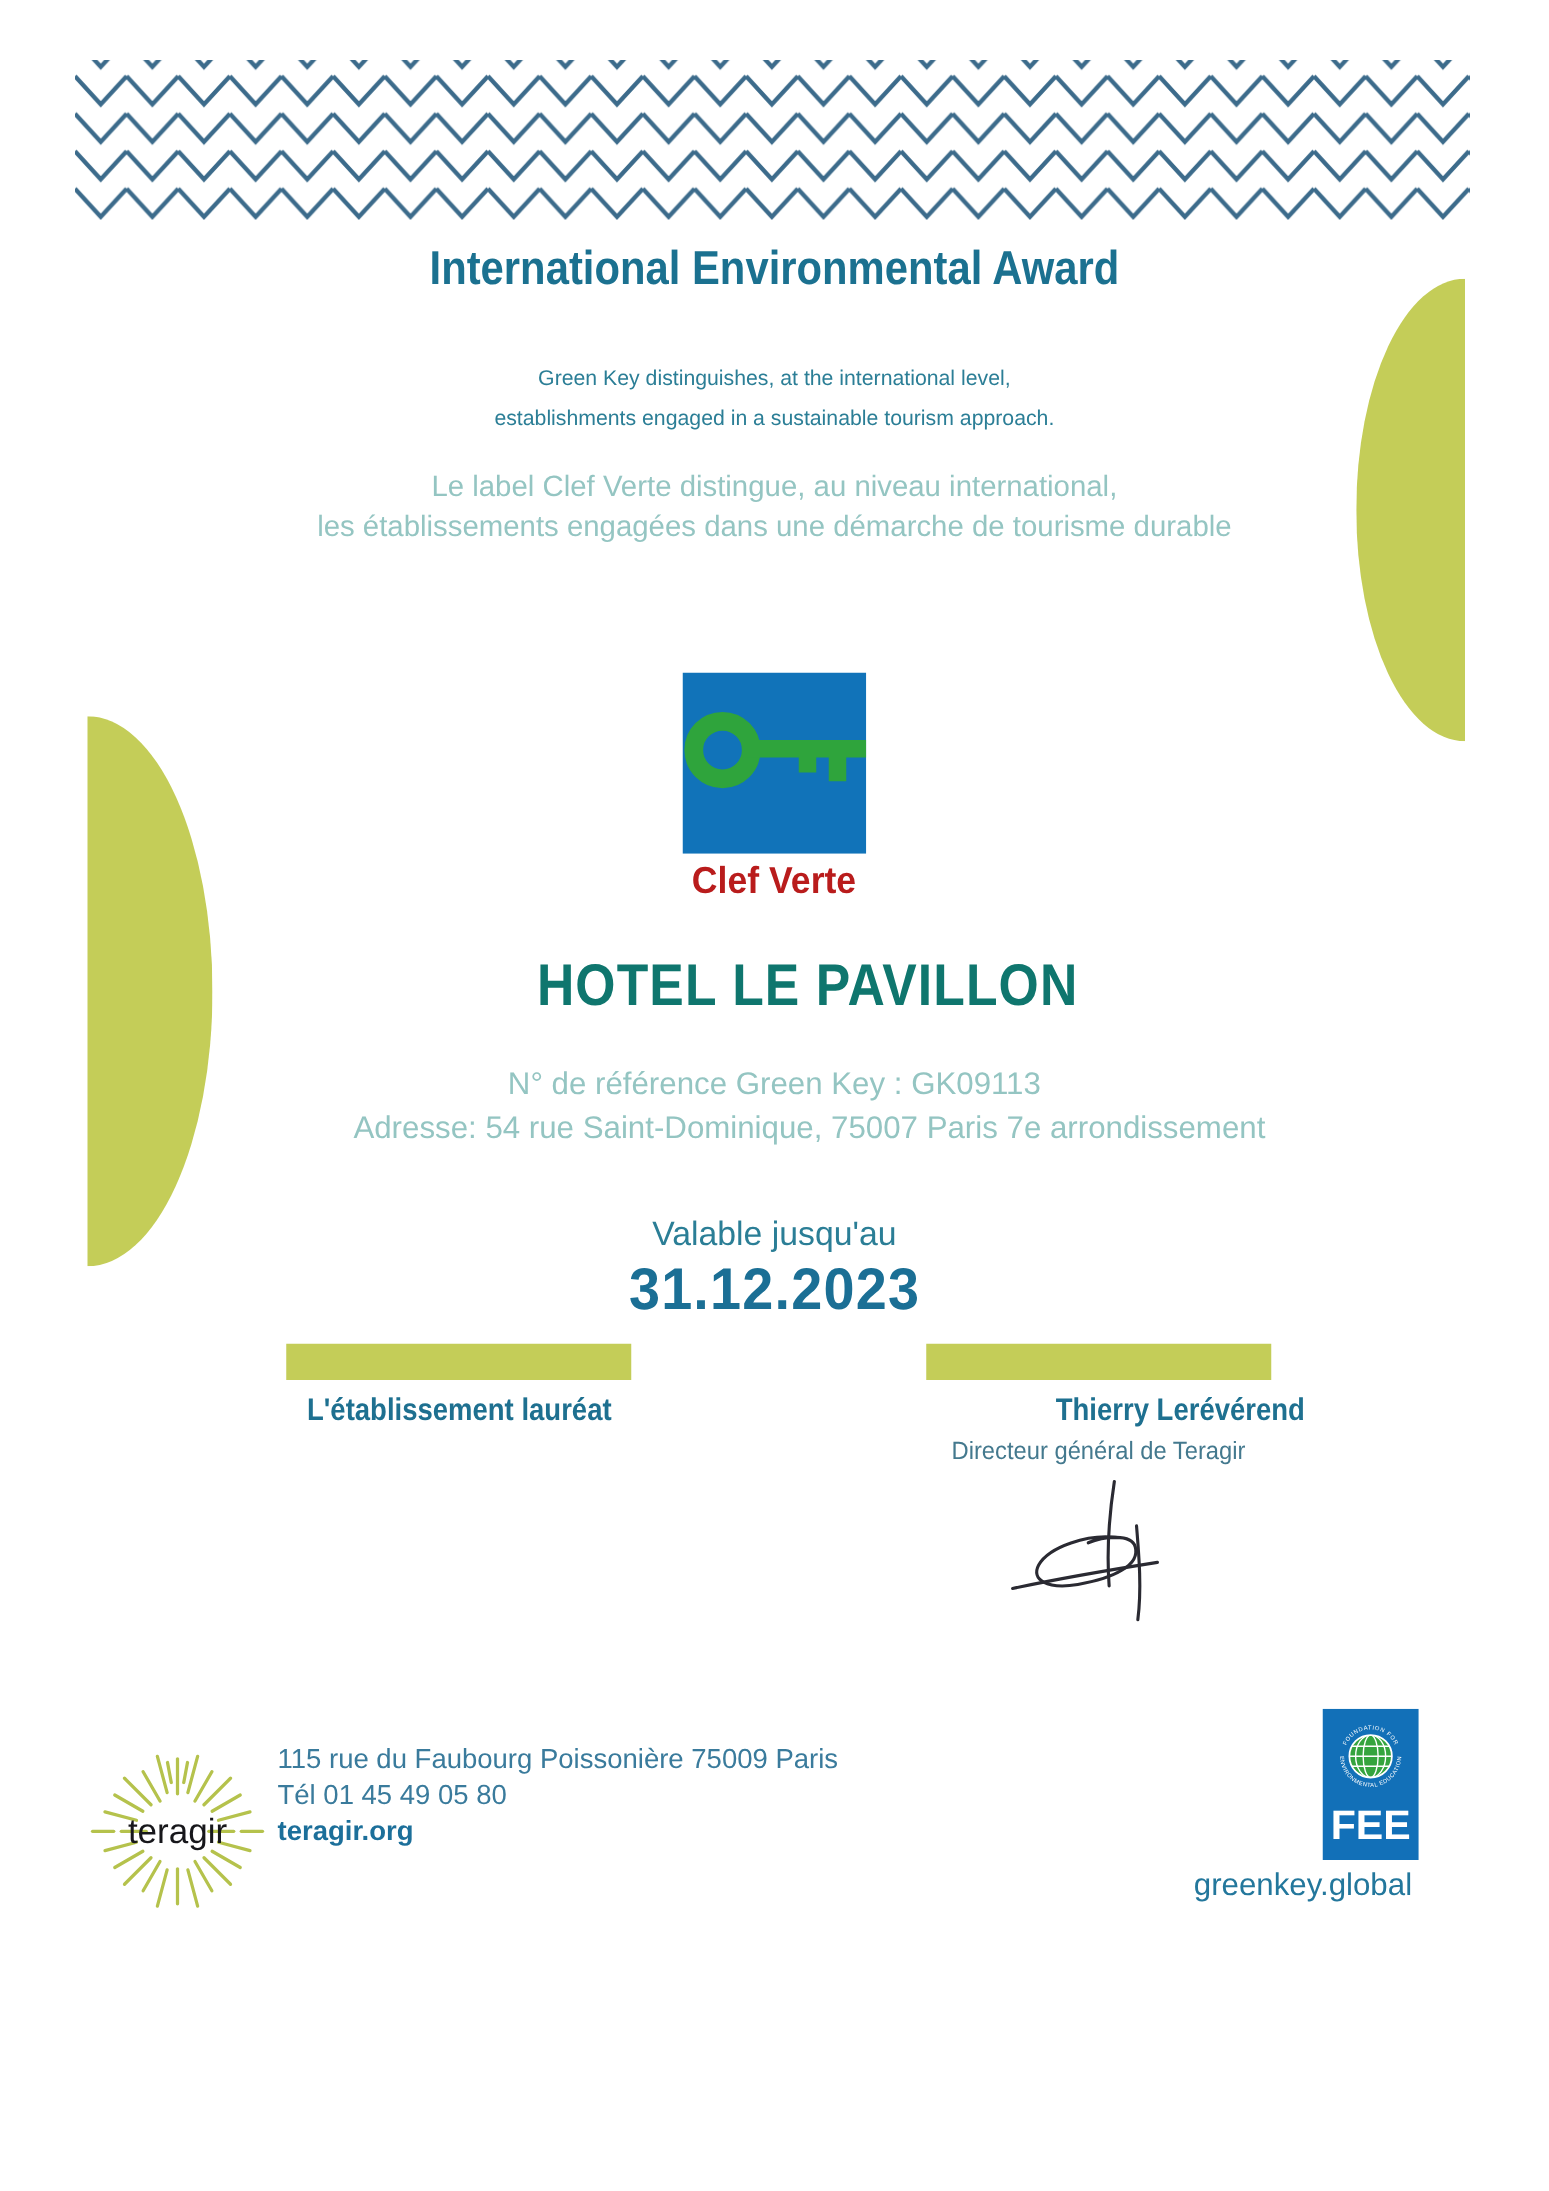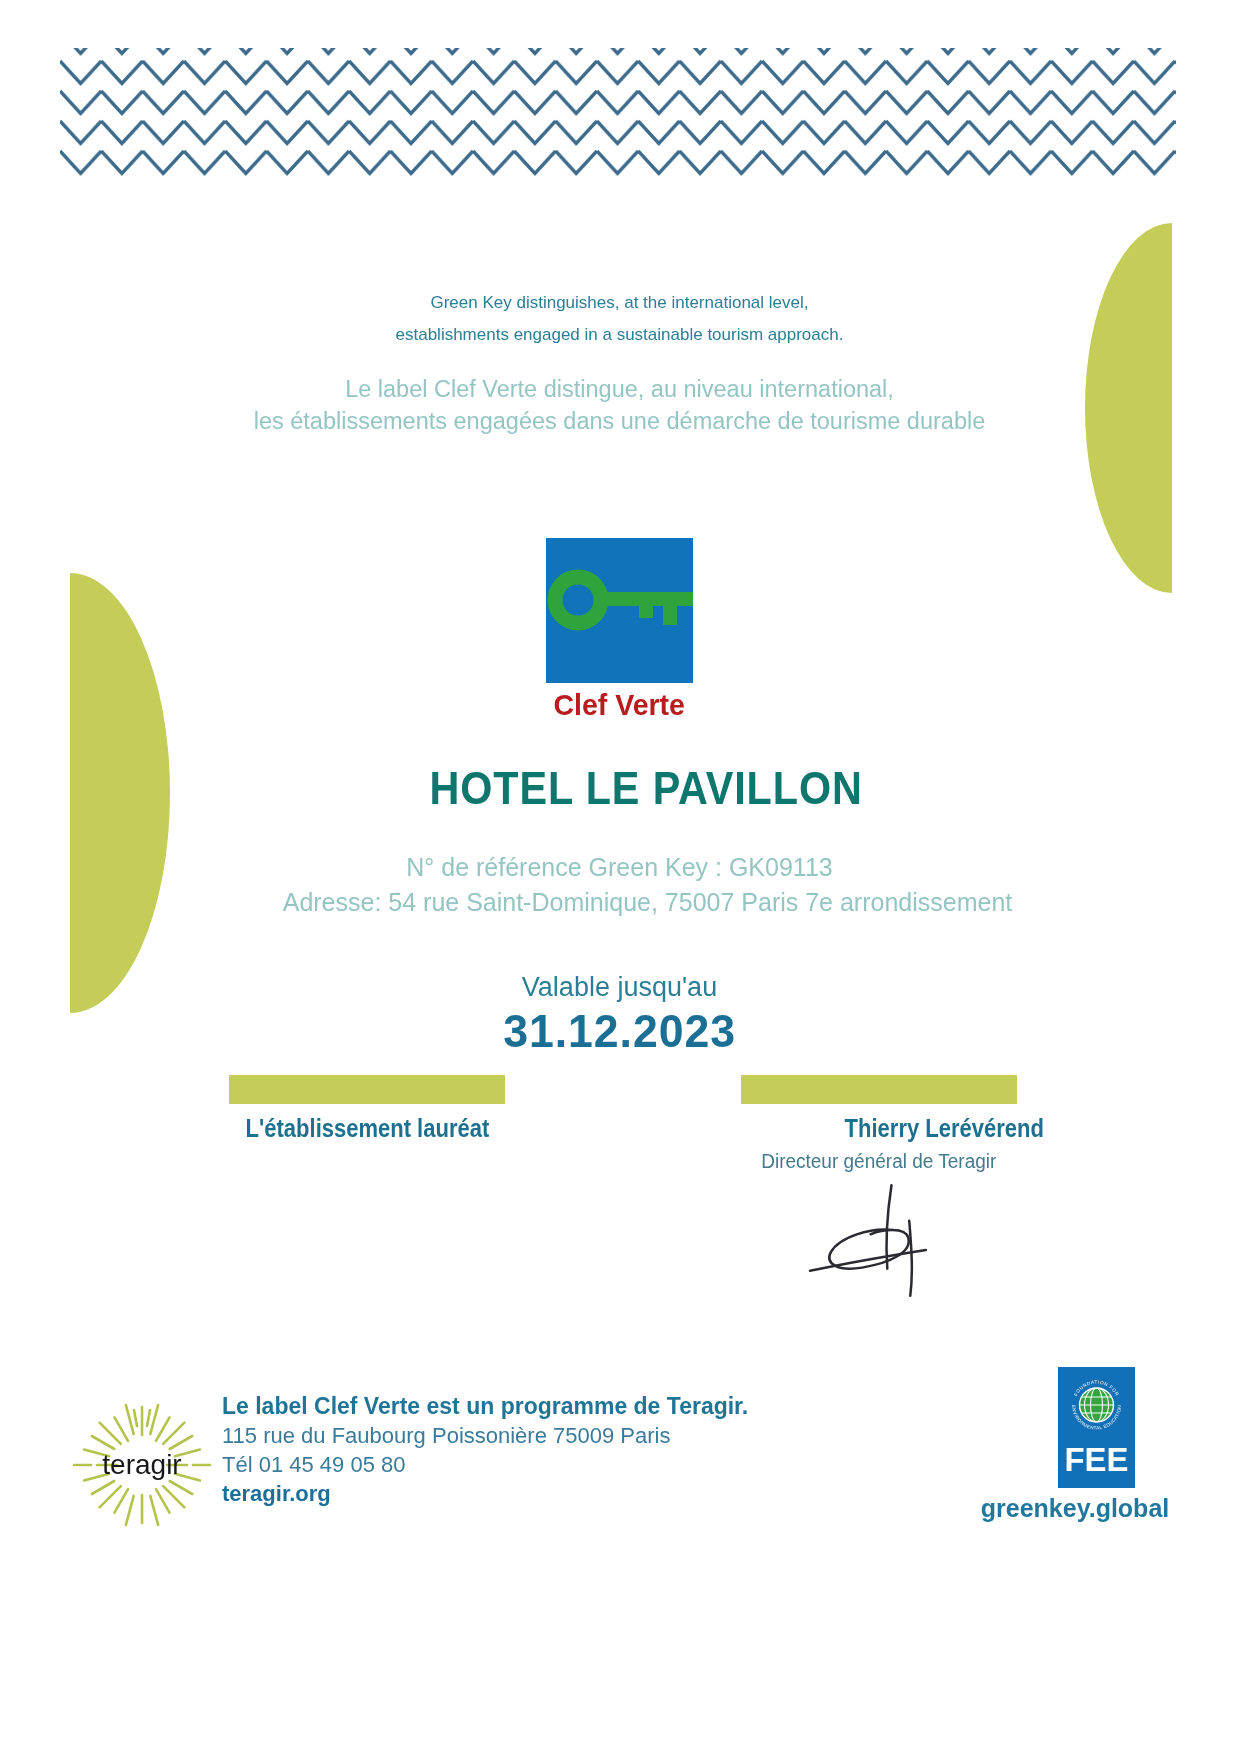--- a/index.html
+++ b/index.html
@@ -38,22 +38,22 @@
 
   .signature{left:808px;top:1183px;}
 
   .teragir-logo{left:67px;top:1390px;}
   .footer-text{left:222px;top:1392px;line-height:29px;}
   .footer-text .bold-line{font-size:23px;font-weight:bold;color:#1e7598;}
   .footer-text .reg-line{font-size:22px;color:#3a7b9c;}
   .footer-text .site-line{font-size:22px;font-weight:bold;color:#1c6f9a;}
 
   .fee-logo{left:1058px;top:1367px;}
-  .greenkey-site{left:955px;top:1494px;width:240px;text-align:center;
-    font-size:25px;font-weight:bold;color:#23779c;}
+  .greenkey-site{left:955px;top:1494px;width:240px;
+    font-size:25px;font-weight:normal;color:#23779c;}
 </style>
 </head>
 <body>
 
 <div class="page">
 
   <svg class="abs" style="left:60px;top:48px;" width="1116" height="128" aria-hidden="true">
     <defs>
       <pattern id="zz" width="41.3" height="30" patternUnits="userSpaceOnUse" patternTransform="translate(0,-21)">
         <path d="M0 4 L20.6 26.5 L41.3 4" fill="none" stroke="#3c6b8b" stroke-width="3.4" stroke-linejoin="miter"></path>
@@ -62,20 +62,23 @@
     <rect width="1116" height="128" fill="url(#zz)"></rect>
   </svg>
 
   <svg class="abs" style="left:1085px;top:223px;" width="87" height="370" aria-hidden="true">
     <ellipse cx="87" cy="185" rx="87" ry="185" fill="#c4cd58"></ellipse>
   </svg>
   <svg class="abs" style="left:70px;top:573px;" width="100" height="440" aria-hidden="true">
     <ellipse cx="0" cy="220" rx="100" ry="220" fill="#c4cd58"></ellipse>
   </svg>
 
+  <div class="abs center title">
+    <span class="cond">International Environmental Award</span>
+  </div>
 
   <div class="abs center intro-en">
     <span>Green Key distinguishes, at the international level,</span><br>
     <span>establishments engaged in a sustainable tourism approach.</span>
   </div>
 
   <div class="abs center intro-fr">
     <span>Le label Clef Verte distingue, au niveau international,</span><br>
     <span>les établissements engagées dans une démarche de tourisme durable</span>
   </div>
@@ -153,21 +156,20 @@
       <line x1="53.8" y1="53.8" x2="32.6" y2="32.6"></line>
       <line x1="61" y1="50.8" x2="47.5" y2="27.4"></line>
       <line x1="66.7" y1="44.1" x2="58.9" y2="15.1"></line>
       <line x1="80" y1="36" x2="83" y2="20"></line>
       <line x1="70" y1="36" x2="67" y2="20"></line>
     </g>
     <text x="75" y="84" text-anchor="middle" font-size="28" fill="#17171b" font-family="Liberation Sans, sans-serif">teragir</text>
   </svg>
 
   <div class="abs footer-text">
-    <div class="bold-line">Le label Clef Verte est un programme de Teragir.</div>
     <div class="reg-line">115 rue du Faubourg Poissonière 75009 Paris</div>
     <div class="reg-line">Tél 01 45 49 05 80</div>
     <div class="site-line">teragir.org</div>
   </div>
 
   <svg class="abs fee-logo" width="77" height="121" viewBox="0 0 77 121">
     <rect width="77" height="121" fill="#1270b8"></rect>
     <defs>
       <clipPath id="globeClip">
           <circle cx="38.5" cy="38" r="17"></circle>

